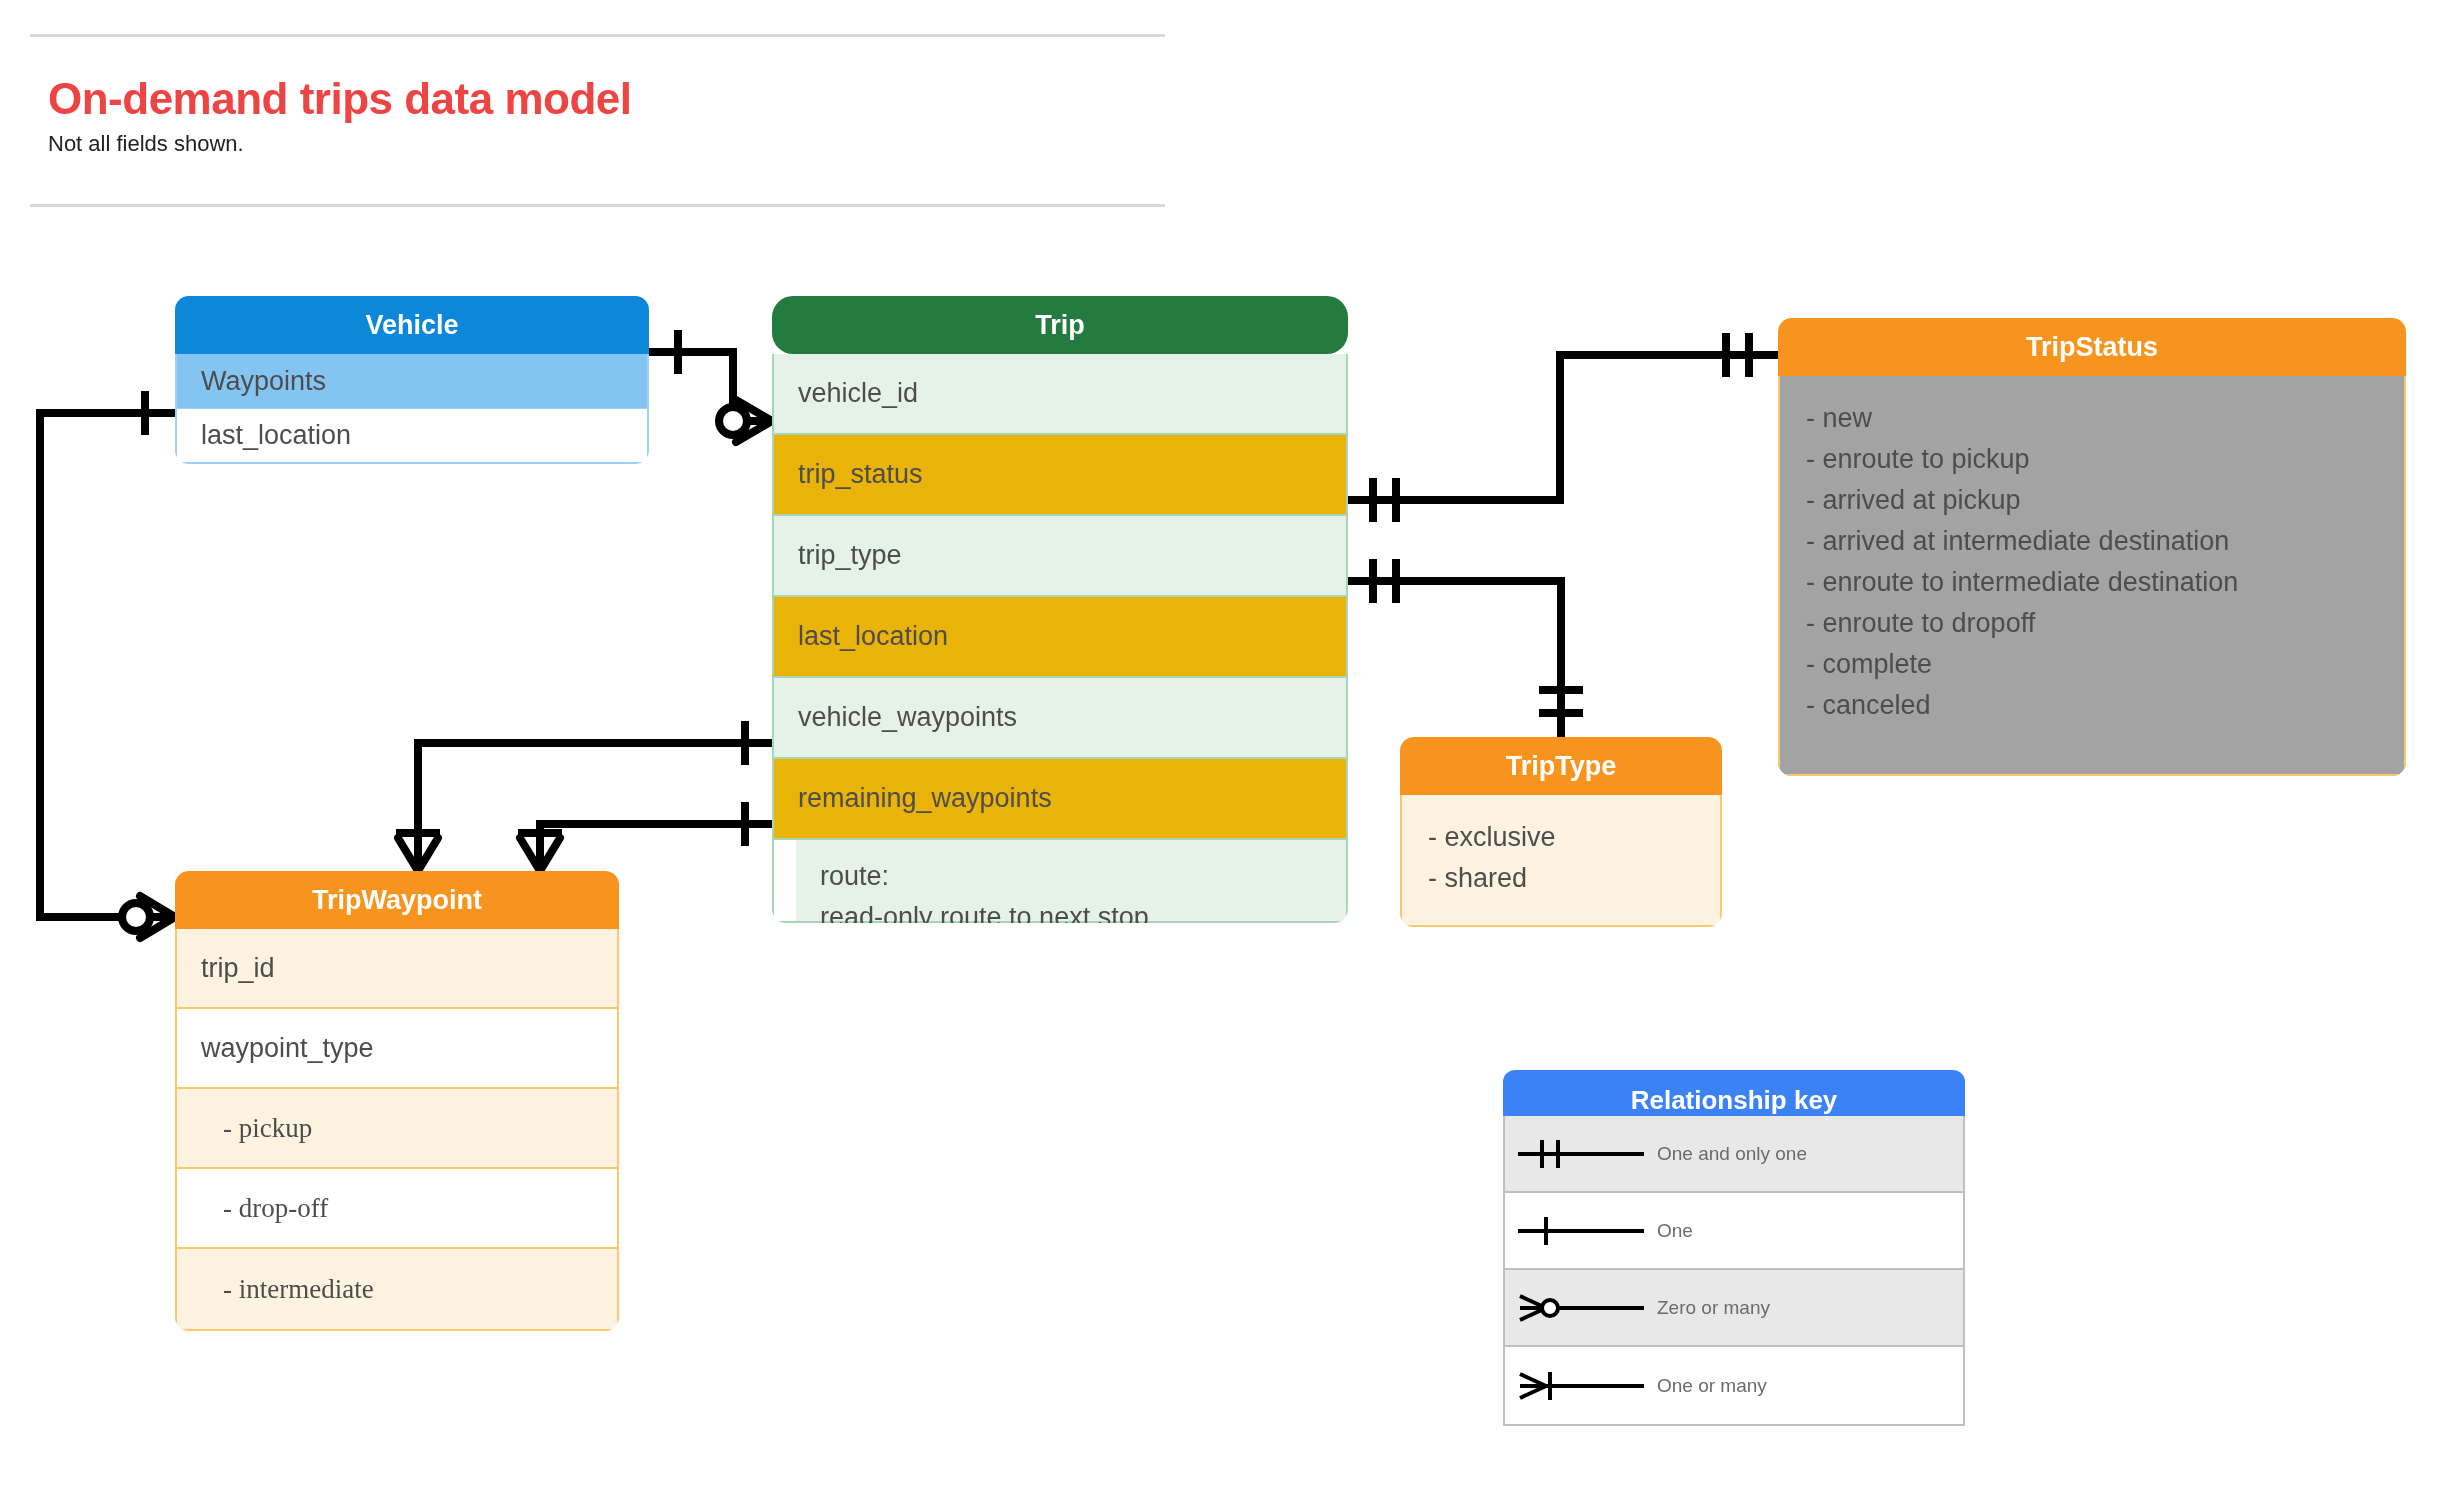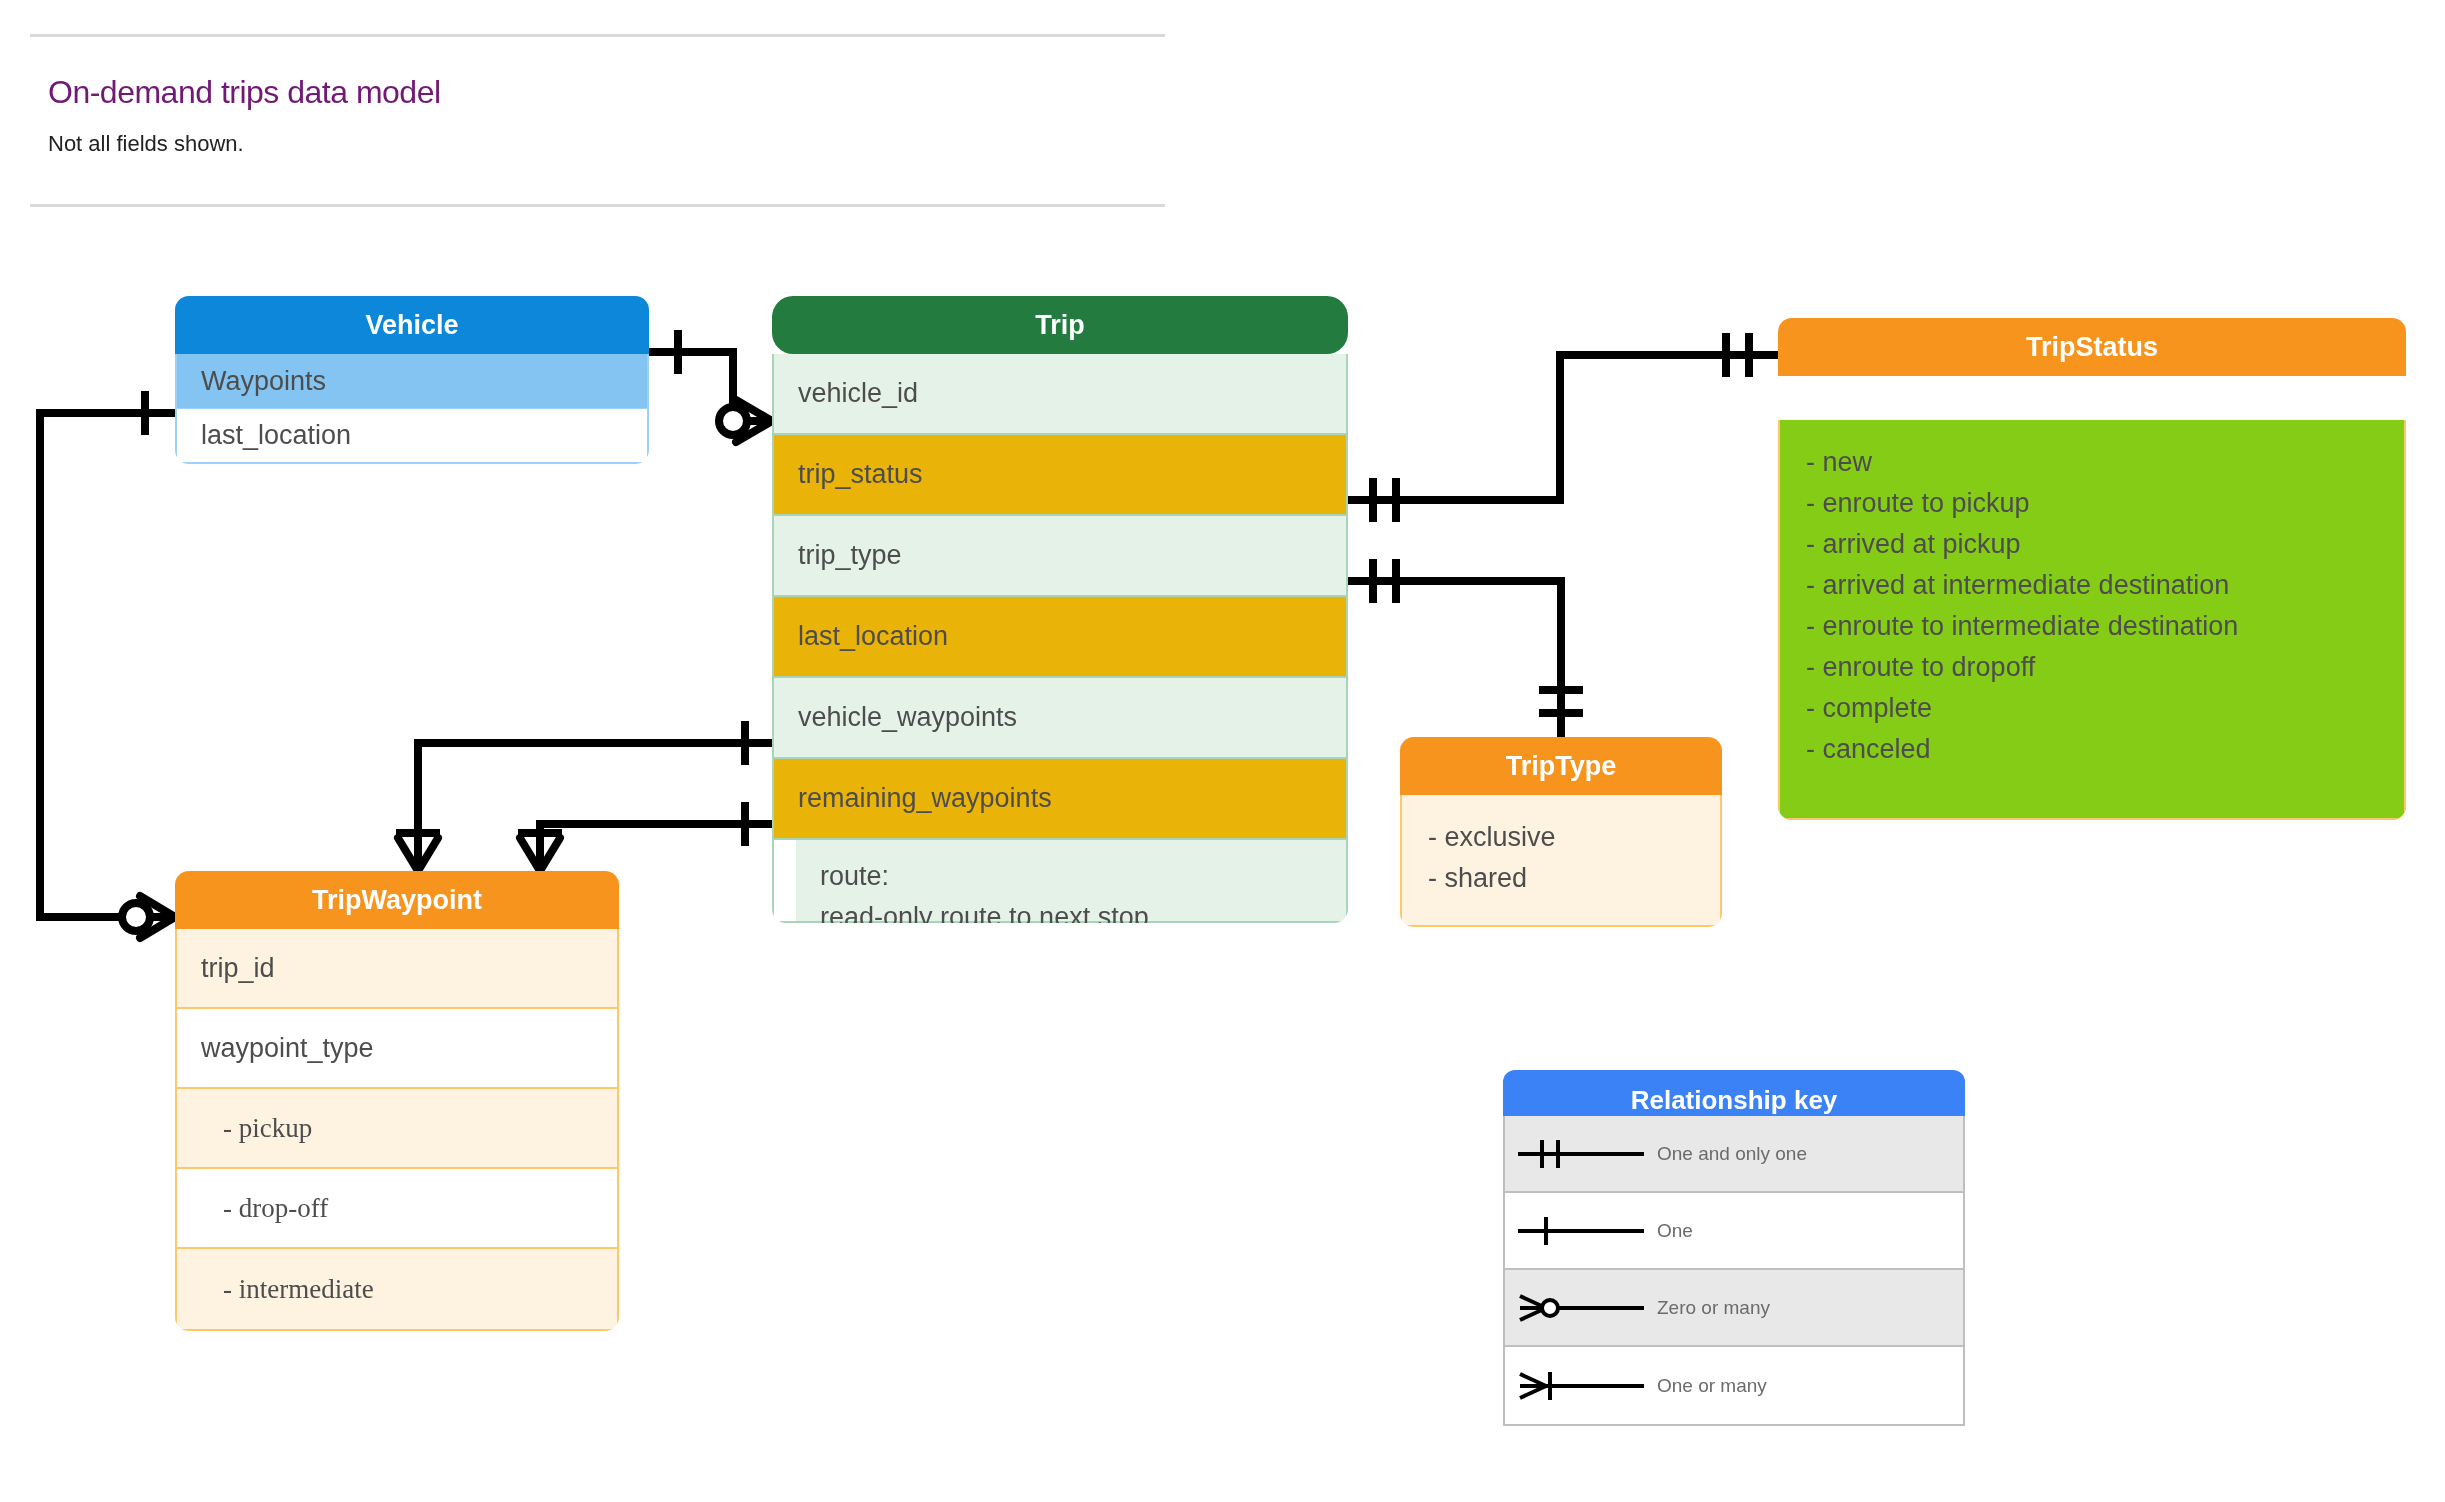--- a/index.html
+++ b/index.html
@@ -13,21 +13,21 @@
 
   
   .divider {
     position: absolute; left: 30px; width: 1135px; height: 3px;
     background: #d9d9d9;
   }
   #divider-top { top: 34px; }
   #divider-bottom { top: 204px; }
   #page-title {
     position: absolute; left: 48px; top: 74px;
-    font-size: 32px; font-weight: 400; color: #701a75;
+    font-size: 44px; font-weight: 700; color: #ef4444;
     letter-spacing: -0.5px; white-space: nowrap;
   }
   #page-subtitle {
     position: absolute; left: 48px; top: 131px;
     font-size: 22px; font-weight: 400; color: #222222;
     white-space: nowrap;
   }
 
   
   .entity {
@@ -84,23 +84,22 @@
   #trip .entity-rows { border: 2px solid #a8d5b8; border-top: none; }
   #trip .row { height: 81px; border-bottom: 2px solid #a8d5b8; }
   #trip .row:last-child { border-bottom: none; }
   #trip .row.alt { background: #e5f2e8; }
   #trip .row.plain { background: #eab308; }
 
   
   #tripstatus { left: 1778px; top: 318px; width: 628px; }
   #tripstatus .entity-header { background: #f7941d; }
   #tripstatus .enum-list {
-    background: #84cc16; border: 2px solid #fbc96b; border-top: none;
+    background: #a3a3a3; border: 2px solid #fbc96b; border-top: none;
     min-height: 400px;
-    margin-top: 44px;
   }
 
   
   #triptype { left: 1400px; top: 737px; width: 322px; }
   #triptype .entity-header { background: #f7941d; }
   #triptype .enum-list {
     background: #fdf3e0; border: 2px solid #fbc96b; border-top: none;
     min-height: 120px;
   }
 

